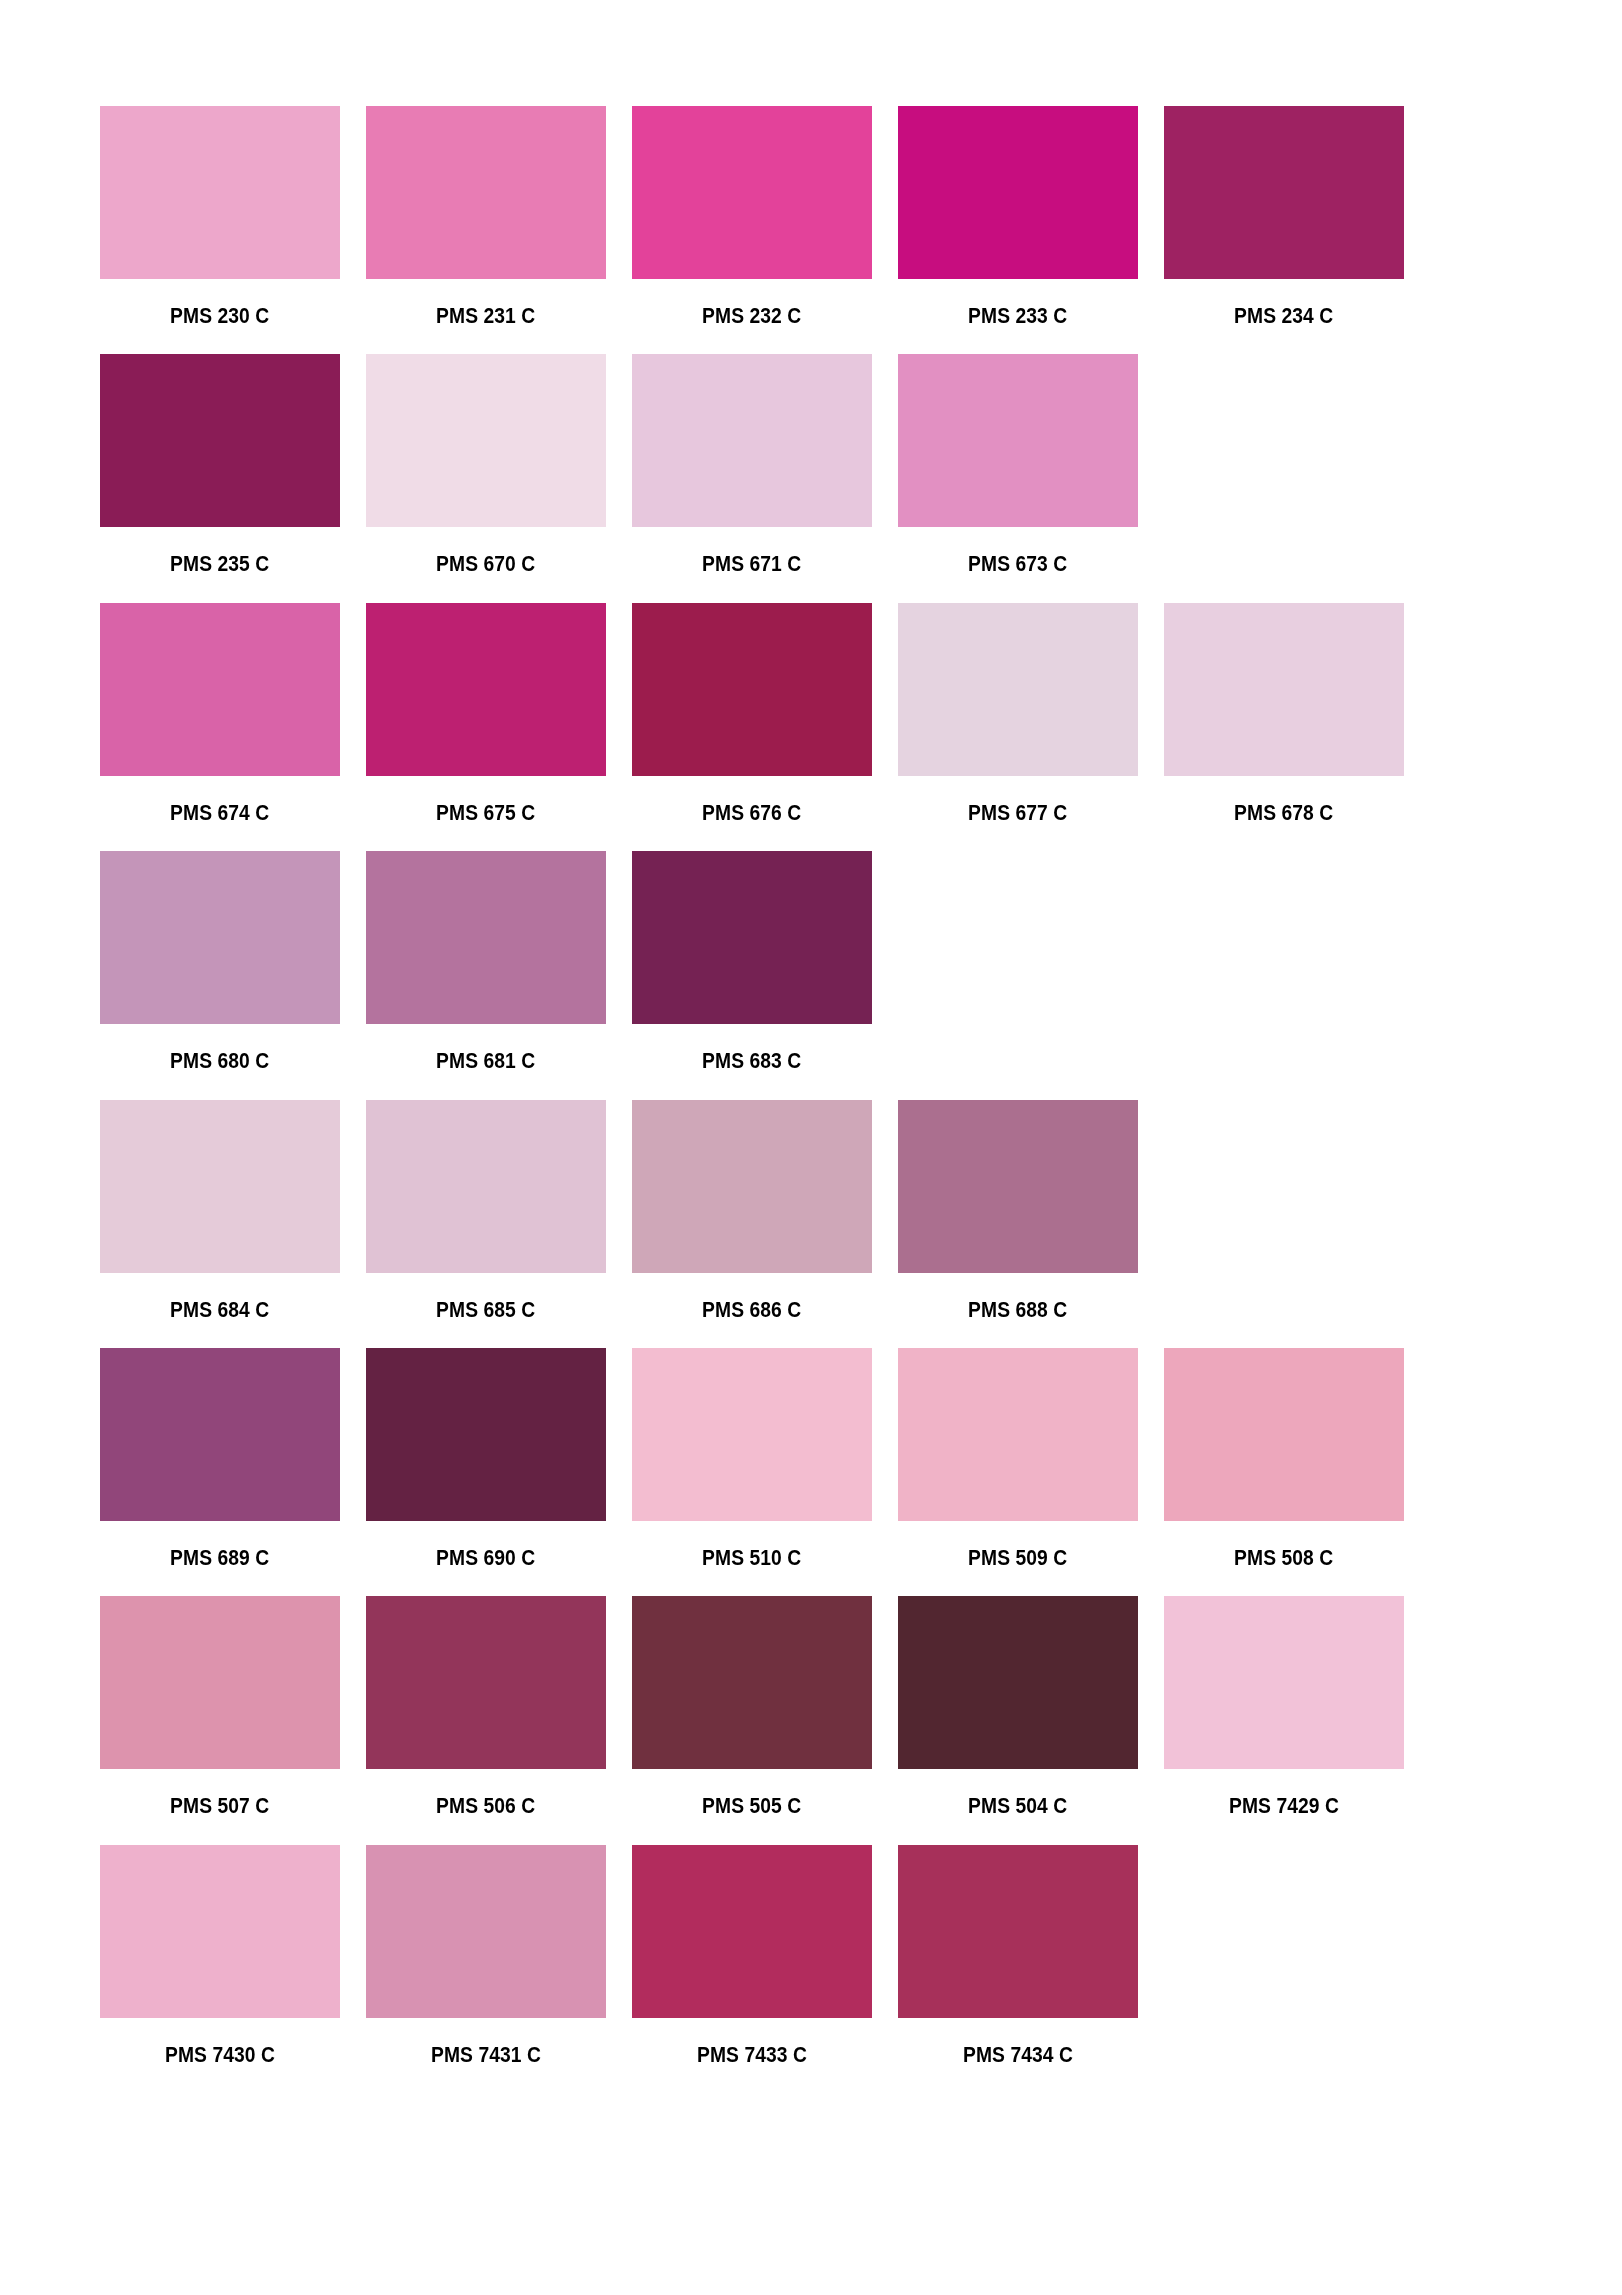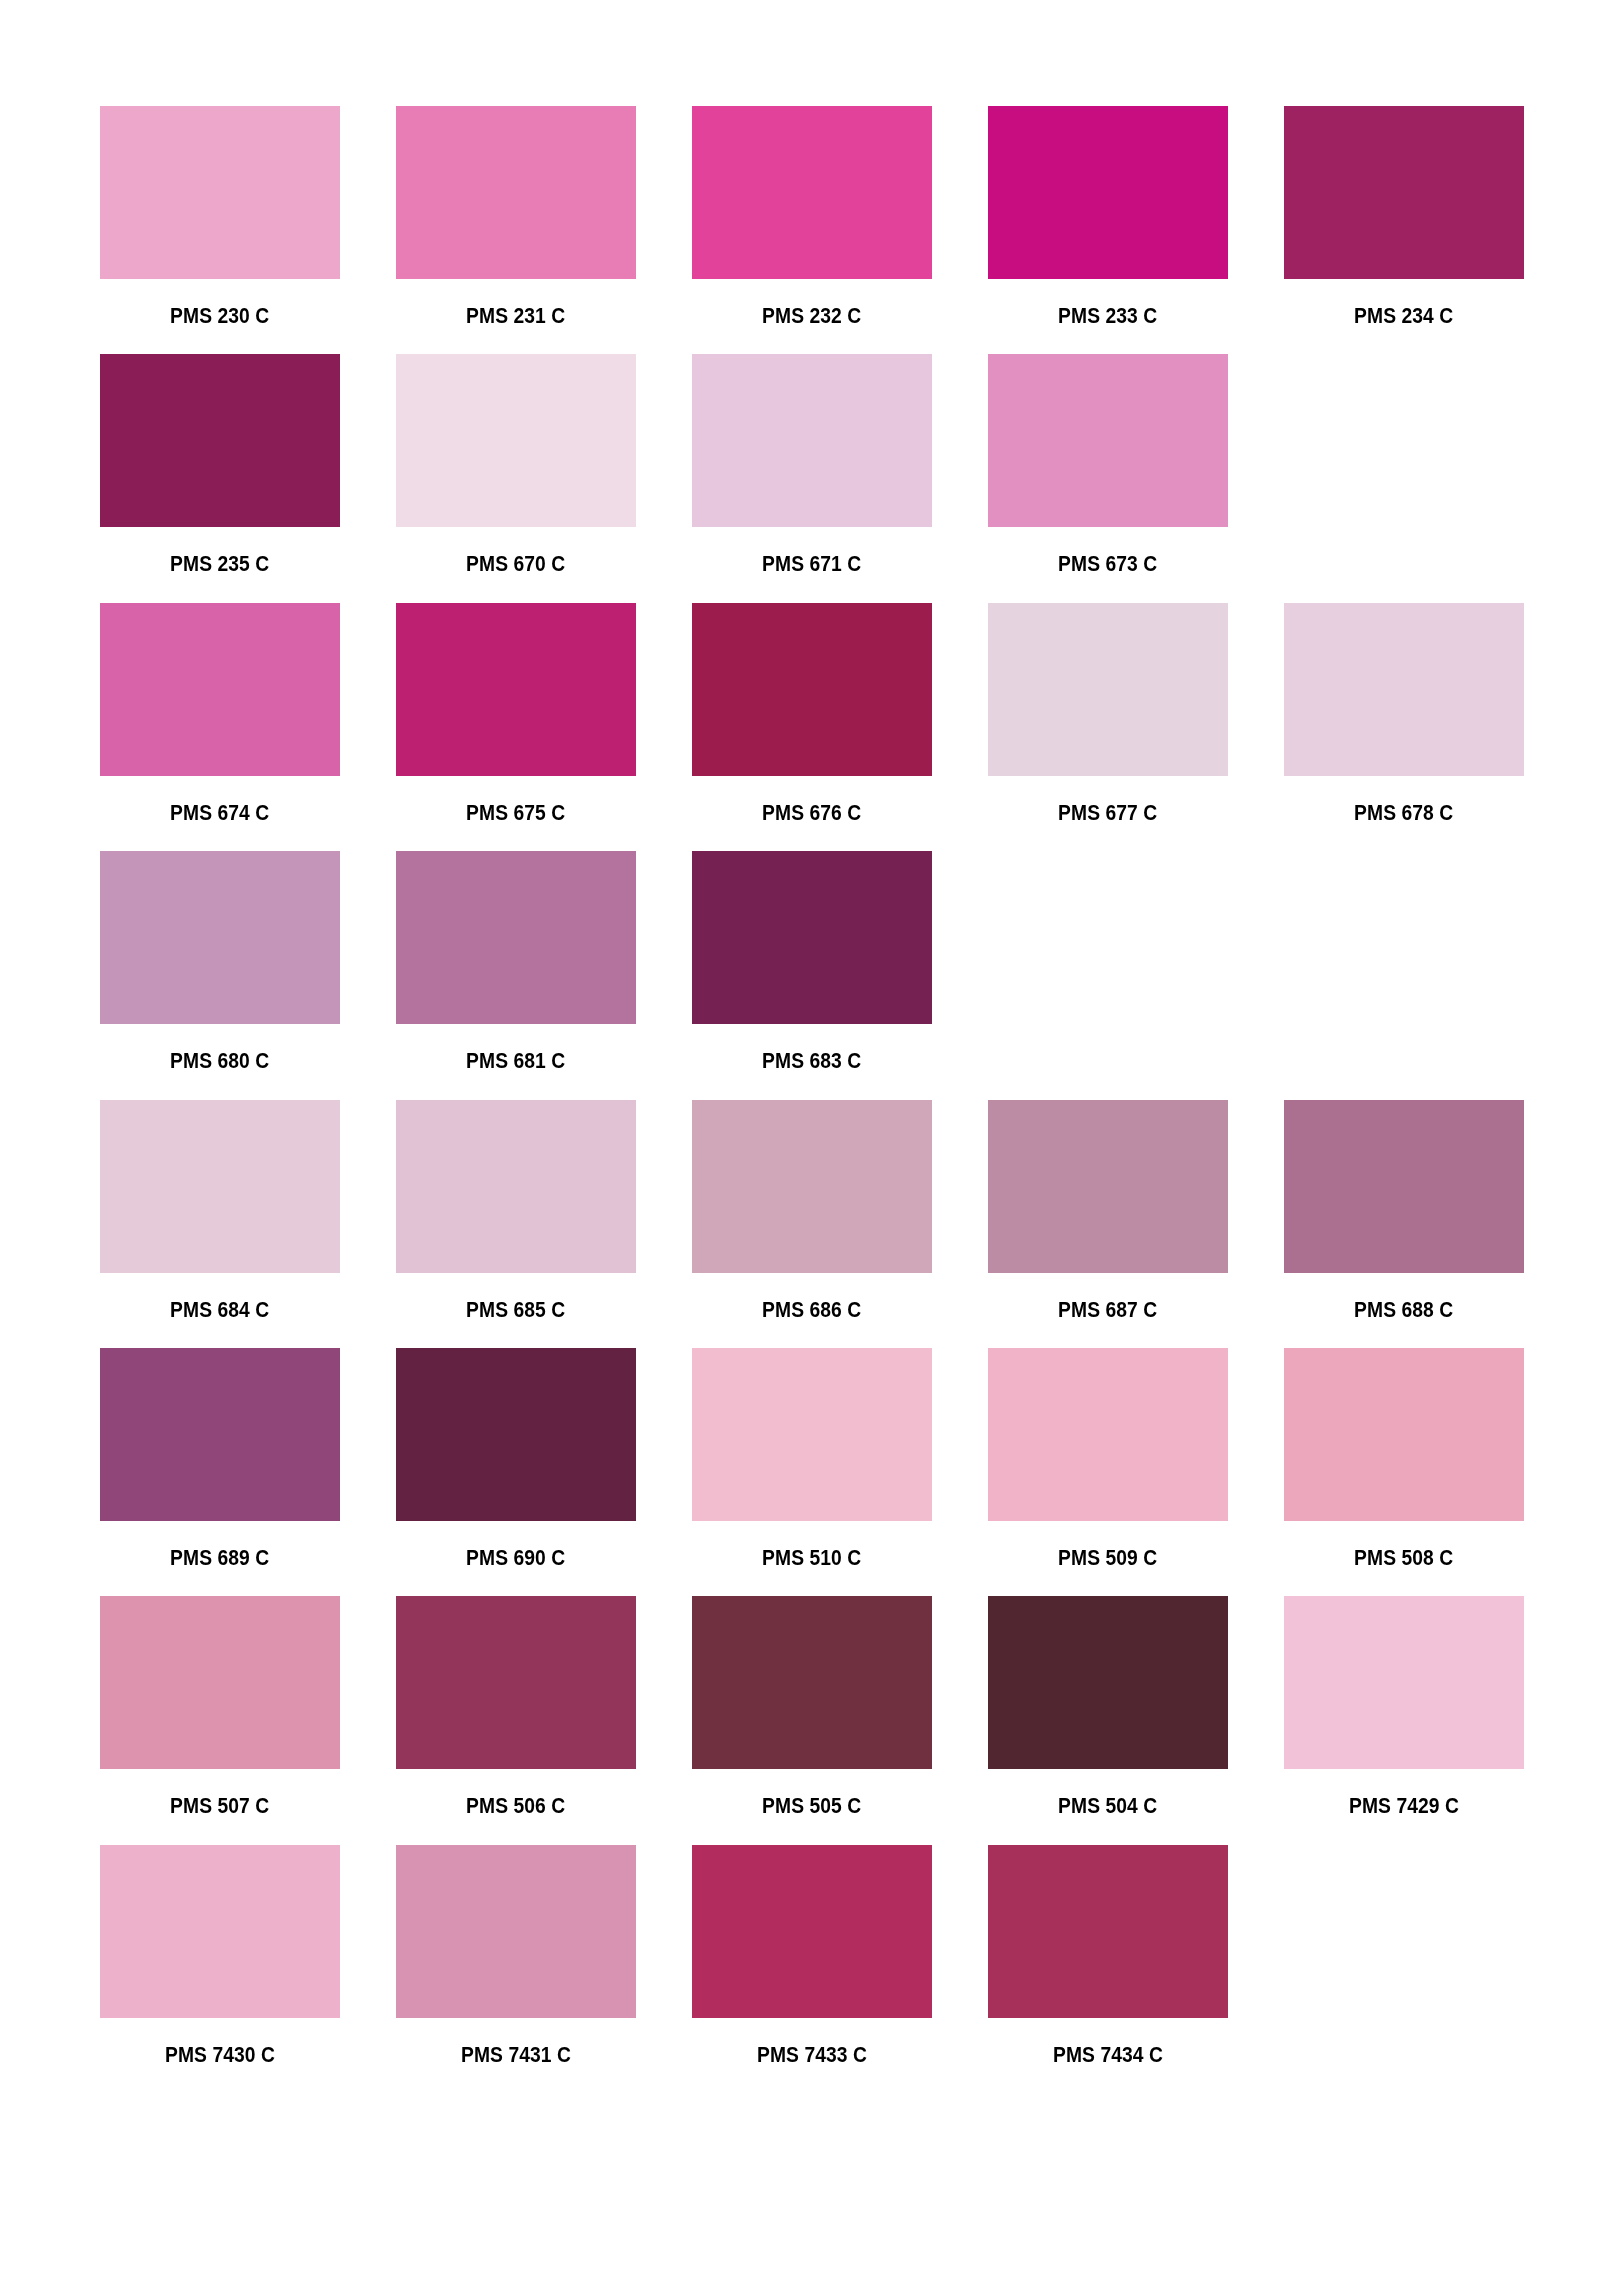--- a/index.html
+++ b/index.html
@@ -20,21 +20,21 @@
     height: 2295px;
     background: #ffffff;
     padding: 106px 100px 0 100px;
     display: flex;
     flex-direction: column;
   }
 
   .swatch-row {
     display: flex;
     flex-direction: row;
-    column-gap: 56px;
+    column-gap: 26px;
     margin-bottom: 27px;
   }
   .swatch-row:last-child { margin-bottom: 16px; }
 
   .swatch-cell {
     width: 240px;
     display: flex;
     flex-direction: column;
     align-items: center;
   }
@@ -151,24 +151,20 @@
     </div>
     <div class="swatch-cell">
       <div class="swatch-chip" style="background-color: rgb(224, 194, 212);"></div>
       <div class="swatch-label">PMS 685 C</div>
     </div>
     <div class="swatch-cell">
       <div class="swatch-chip" style="background-color: rgb(207, 167, 184);"></div>
       <div class="swatch-label">PMS 686 C</div>
     </div>
     <div class="swatch-cell">
-      <div class="swatch-chip" style="background-color: rgb(188, 139, 164);"></div>
-      <div class="swatch-label">PMS 687 C</div>
-    </div>
-    <div class="swatch-cell">
       <div class="swatch-chip" style="background-color: rgb(171, 111, 143);"></div>
       <div class="swatch-label">PMS 688 C</div>
     </div>
   </div>
 
   <div class="swatch-row">
     <div class="swatch-cell">
       <div class="swatch-chip" style="background-color: rgb(145, 70, 122);"></div>
       <div class="swatch-label">PMS 689 C</div>
     </div>

